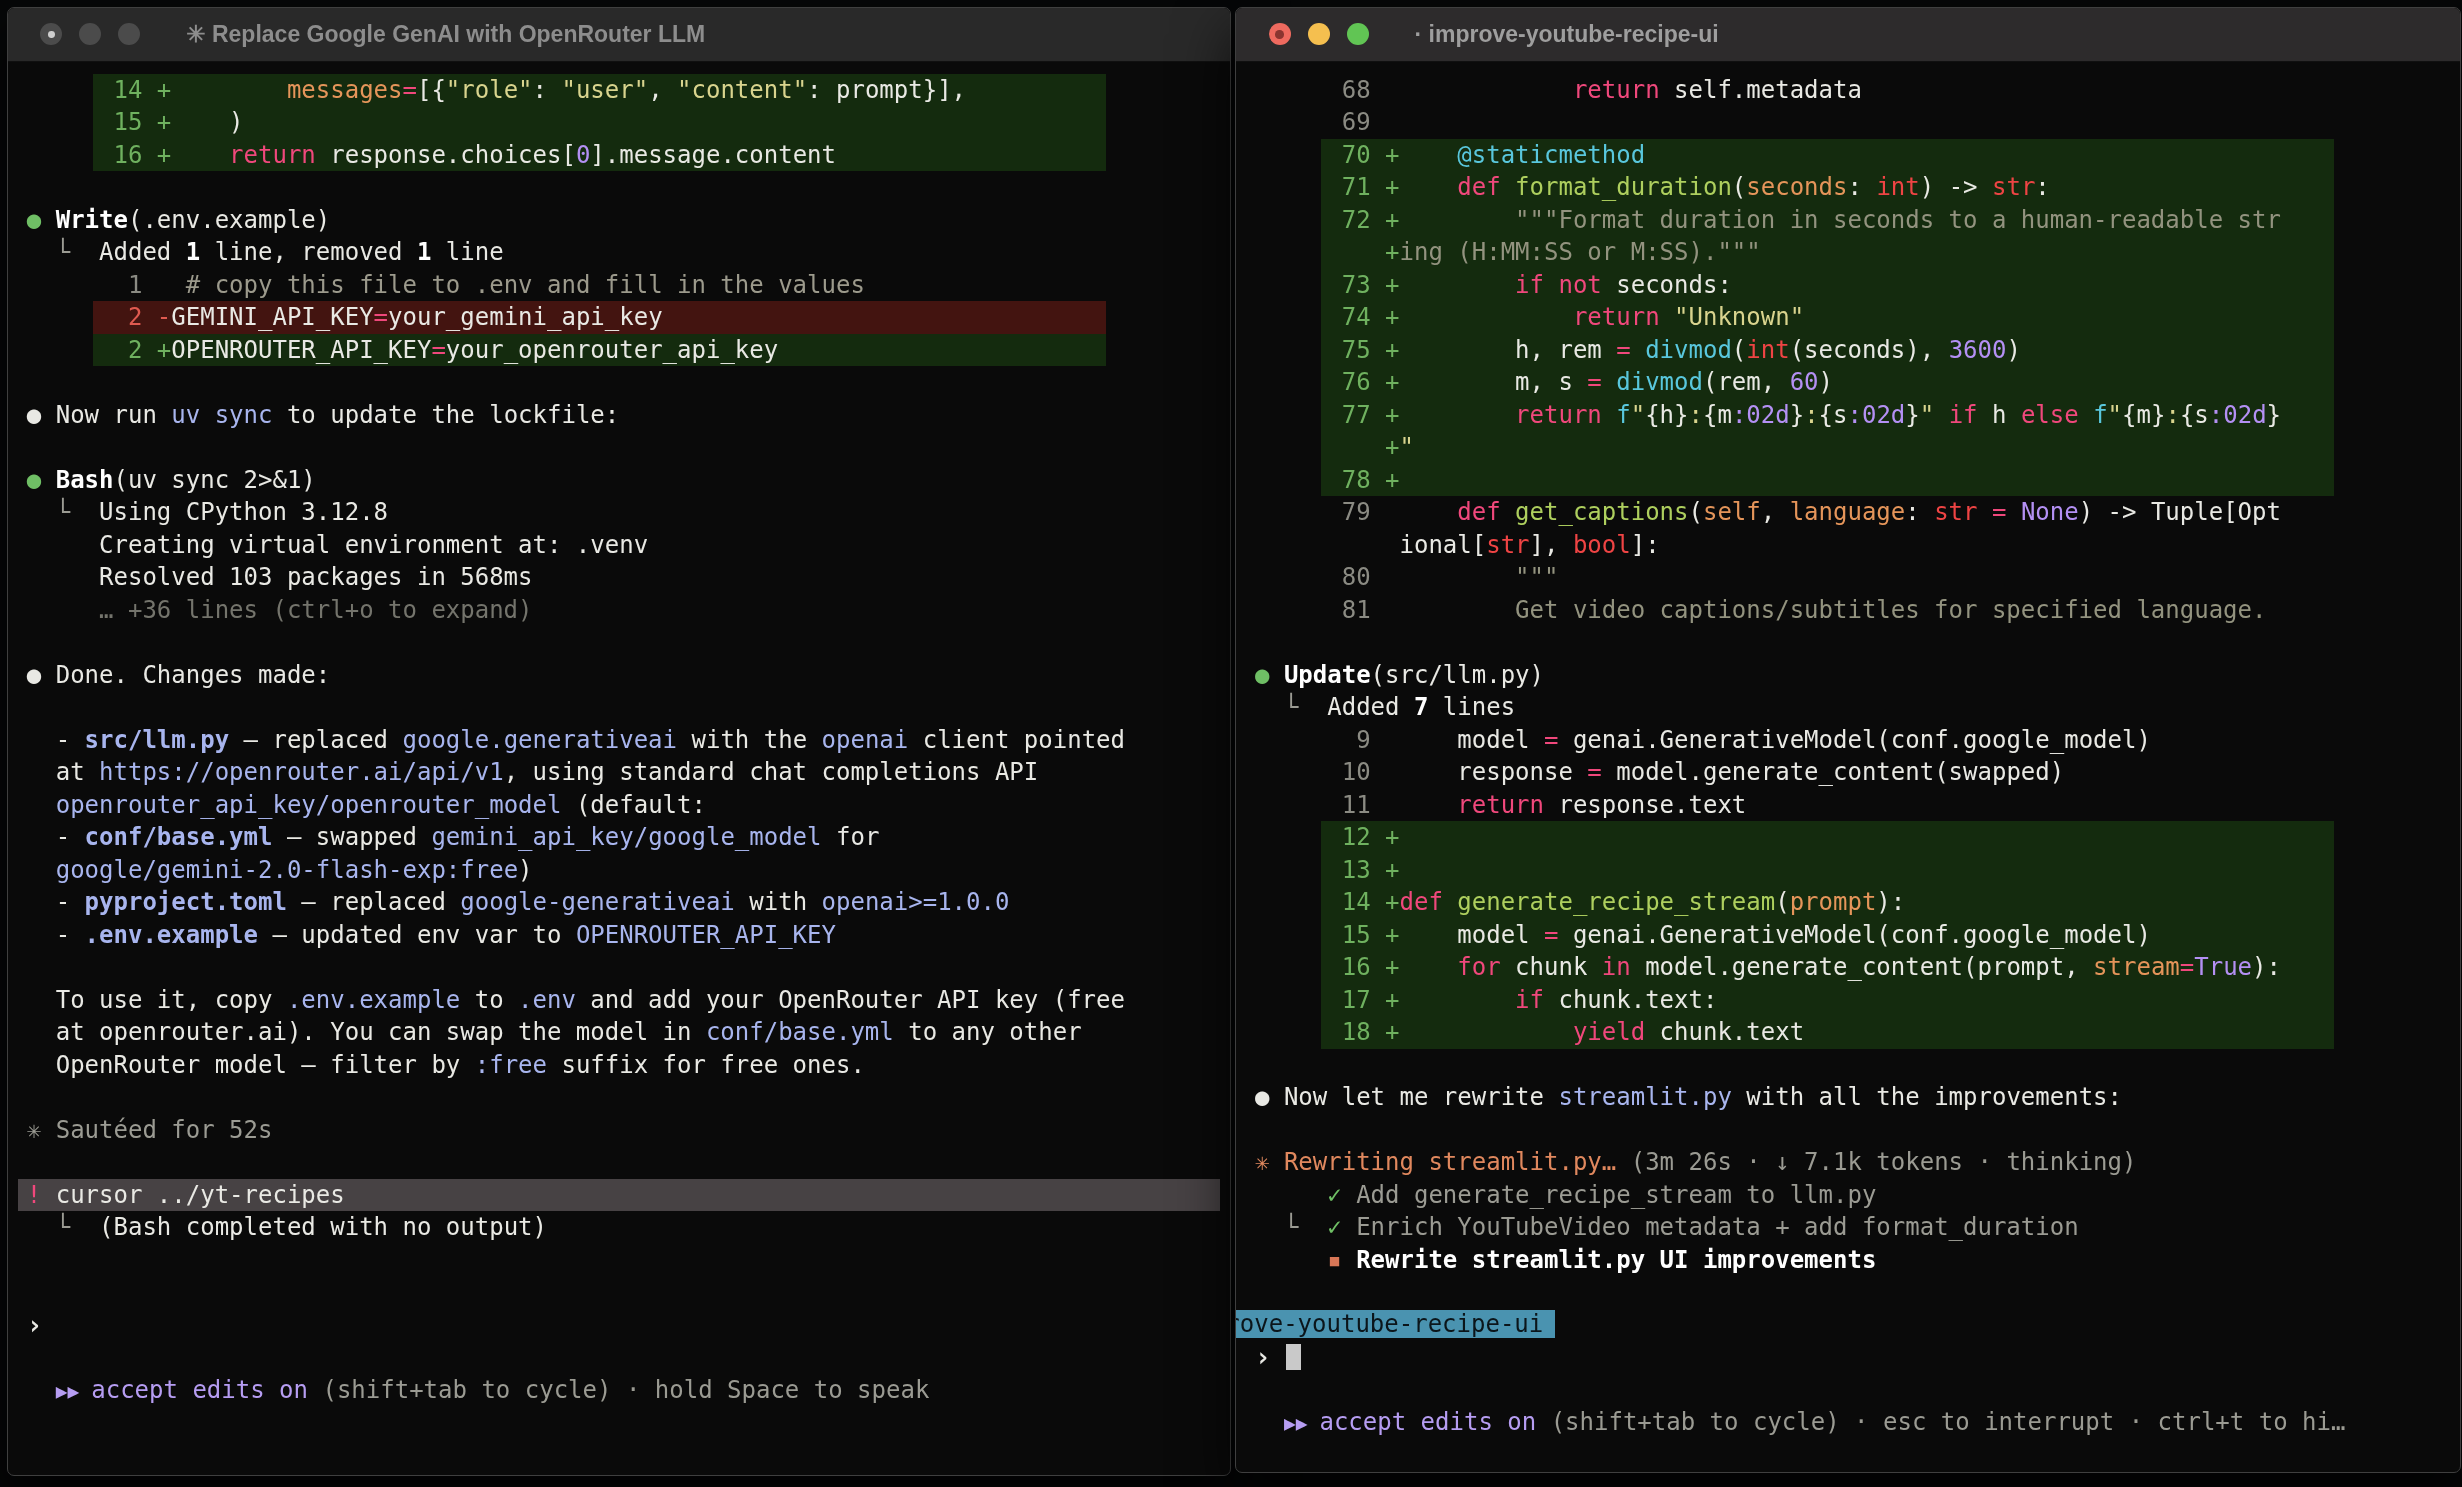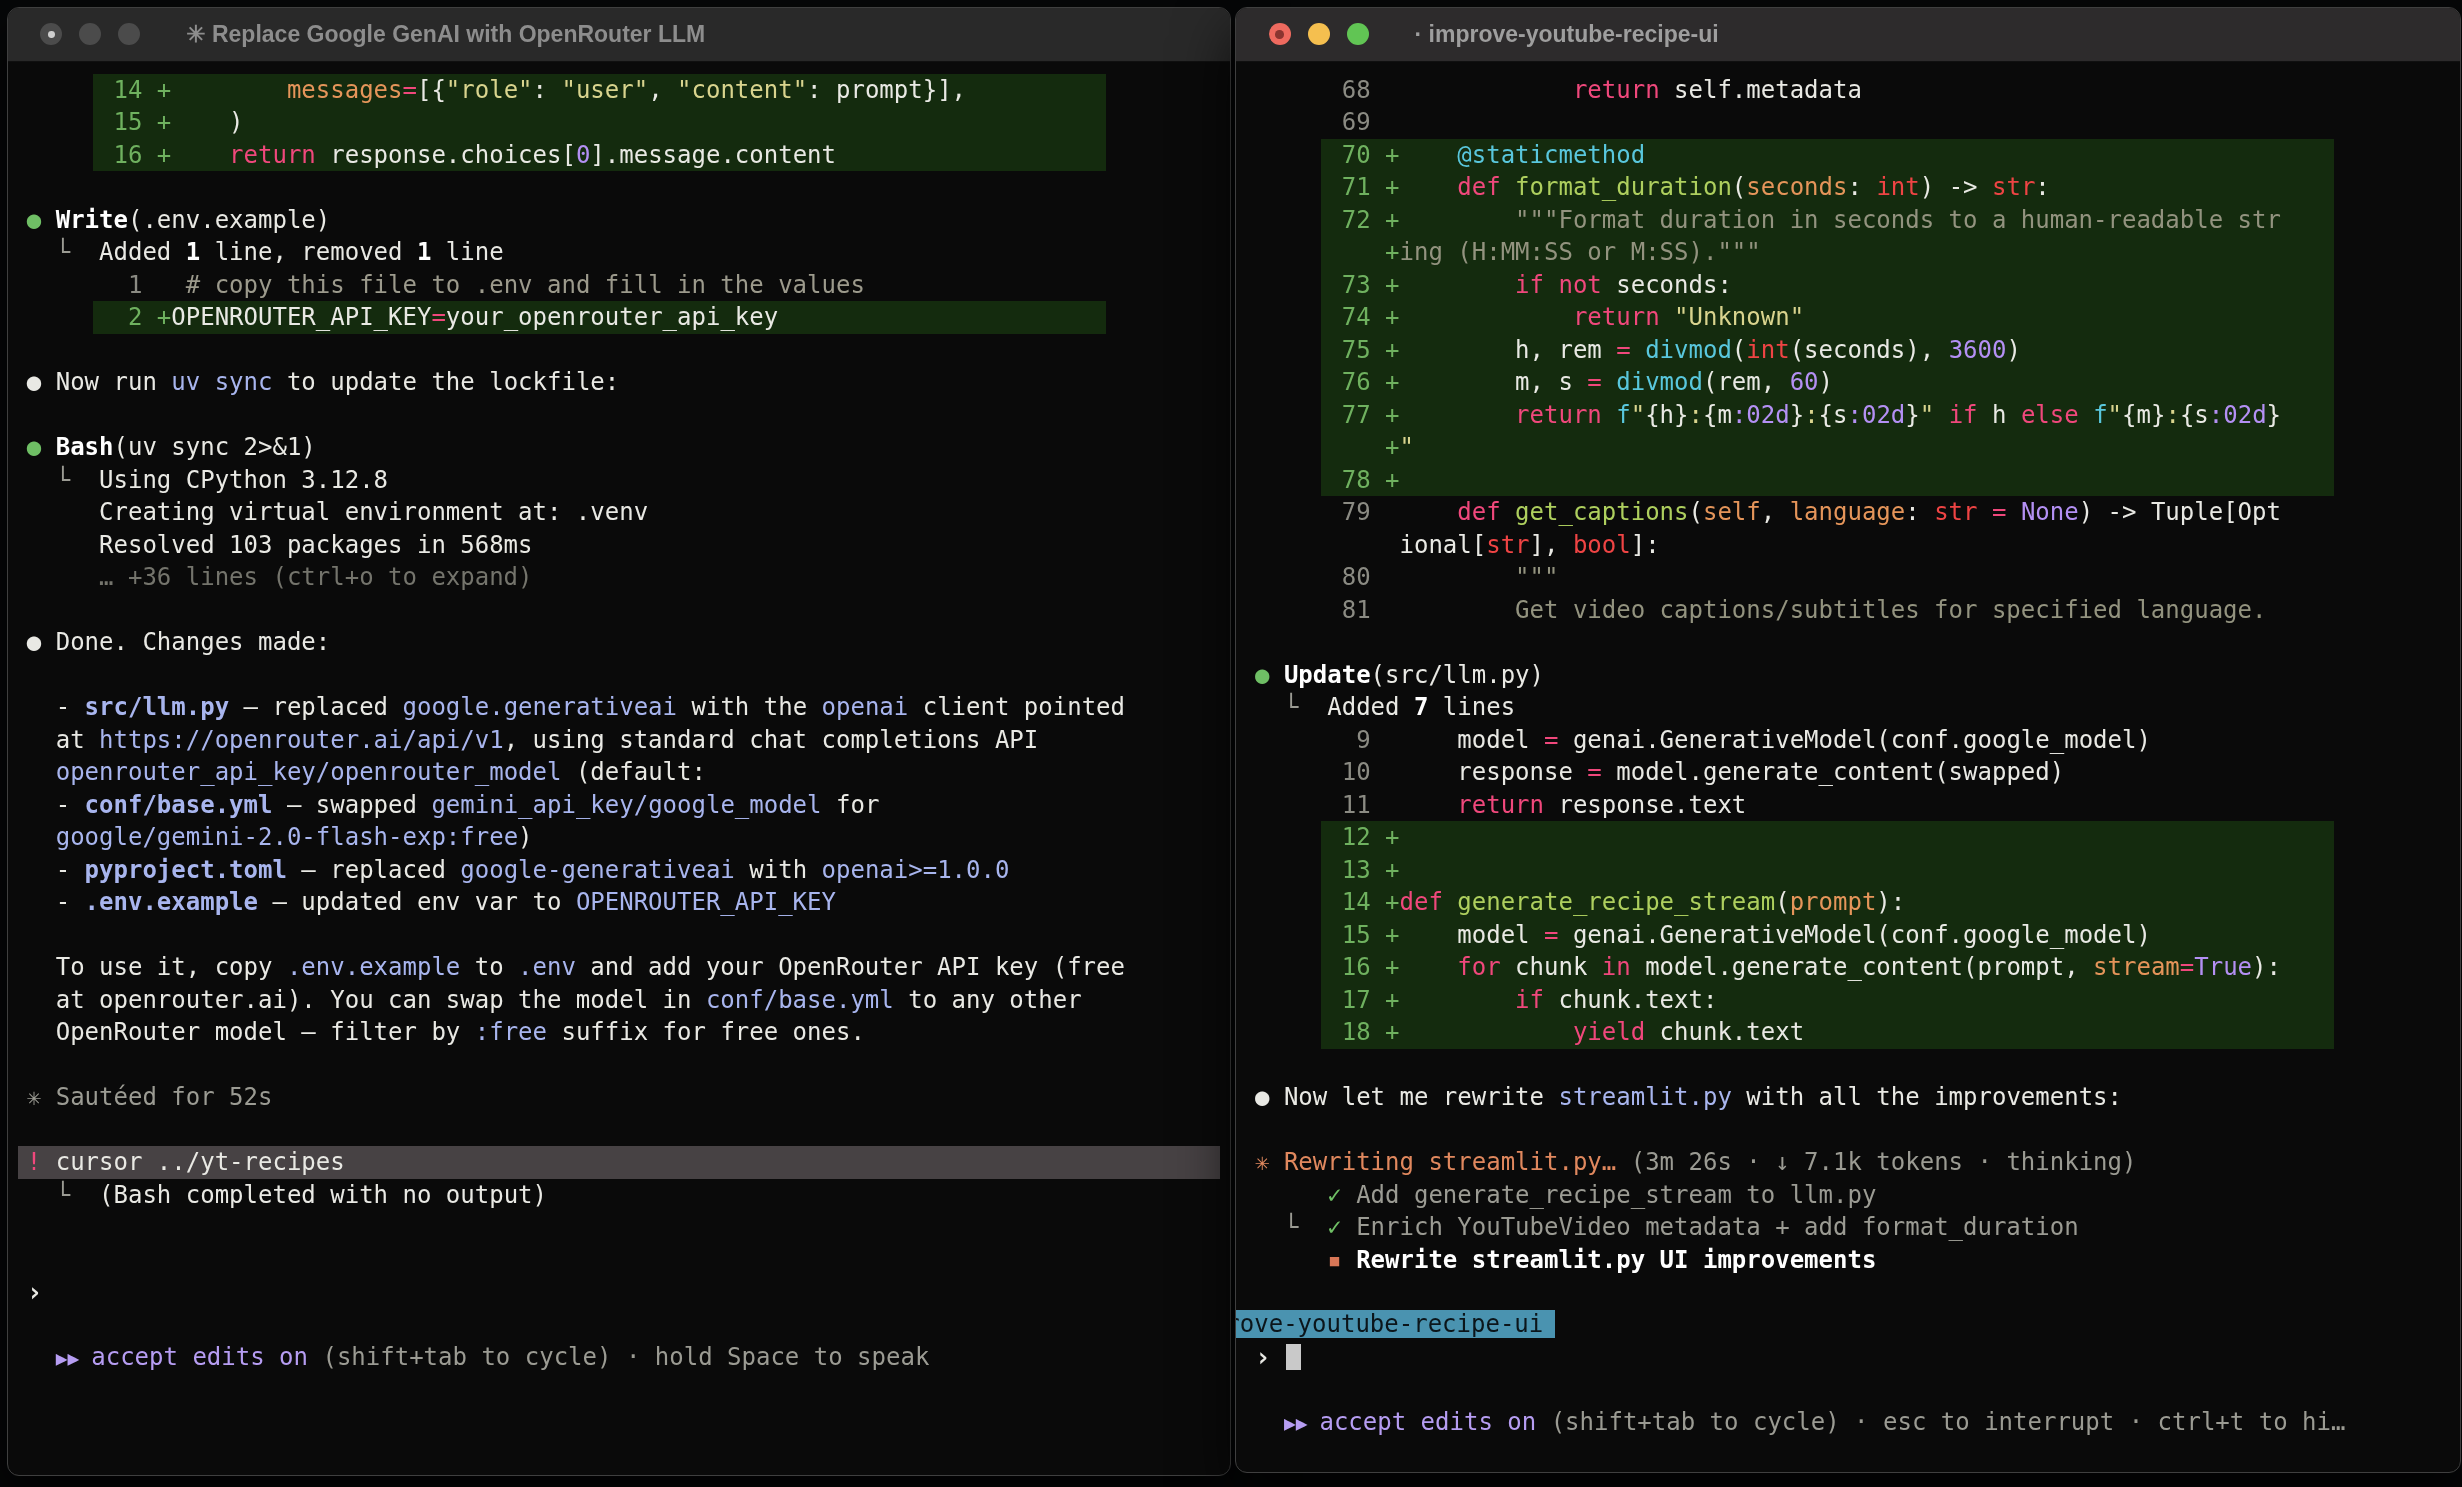--- a/index.html
+++ b/index.html
@@ -1,17 +1,17 @@
 <!DOCTYPE html>
 <html style="font-size:13.7px"><head>
 <meta charset="utf-8">
 <style>
   html,body{margin:0;padding:0;background:#060708;}
   #desktop{position:relative;width:2462px;height:1488px;background:#060708;overflow:hidden;font-family:"DejaVu Sans Mono",monospace;}
-  .window{position:absolute;background:#0a0a0a;border:0.9px solid #3f3f3f;border-radius:12px;overflow:hidden;box-shadow:0 26px 60px rgba(0,0,0,.78);}
+  .window{position:absolute;background:#0a0a0a;border:0.9px solid #3f3f3f;border-radius:7px;overflow:hidden;box-shadow:0 26px 60px rgba(0,0,0,.78);}
   #win-left{left:6.8px;top:6.8px;width:1222px;height:1467px;}
   #win-right{left:1235px;top:6.8px;width:1224px;height:1464px;}
   .titlebar{height:53px;display:flex;align-items:center;}
   #win-left .titlebar{background:#292929;border-bottom:0.9px solid #101010;}
   #win-right .titlebar{background:#2d2b2c;border-bottom:0.9px solid #101010;}
   .lights{margin-left:32.5px;display:flex;align-items:center;}
   .light{width:22px;height:22px;border-radius:50%;margin-right:17px;position:relative;}
   #win-left .light{background:#4b4b4b;}
   #win-left .light.close::after{content:'';position:absolute;left:7.7px;top:7.7px;width:6.8px;height:6.8px;border-radius:50%;background:#cfcfcf;}
   #win-right .light.close{background:#ee6a5f;}
@@ -73,20 +73,21 @@
       <span class="wtitle">✳ Replace Google GenAI with OpenRouter LLM</span>
     </div>
     <div class="content" id="left-content">
         <div class="row bg-add"><span class="s-lna">      14 </span><span class="s-lna">+</span><span class="s-w">        </span><span class="s-or">messages</span><span class="s-pk">=</span><span class="s-w">[{</span><span class="s-yl">"role"</span><span class="s-w">: </span><span class="s-yl">"user"</span><span class="s-w">, </span><span class="s-yl">"content"</span><span class="s-w">: prompt}],</span></div>
         <div class="row bg-add"><span class="s-lna">      15 </span><span class="s-lna">+</span><span class="s-w">    )</span></div>
         <div class="row bg-add"><span class="s-lna">      16 </span><span class="s-lna">+</span><span class="s-w">    </span><span class="s-pk">return</span><span class="s-w"> response.choices[</span><span class="s-pu">0</span><span class="s-w">].message.content</span></div>
         <div class="row"></div>
         <div class="row"><span class="s-gn">● </span><span class="s-wb">Write</span><span class="s-w">(.env.example)</span></div>
         <div class="row"><span class="s-g">  └  </span><span class="s-w">Added </span><span class="s-wb">1</span><span class="s-w"> line, removed </span><span class="s-wb">1</span><span class="s-w"> line</span></div>
         <div class="row"><span class="s-lnc">       1   </span><span class="s-cm"># copy this file to .env and fill in the values</span></div>
+        <div class="row bg-del"><span class="s-lnd">       2 </span><span class="s-lnd">-</span><span class="s-w">GEMINI_API_KEY</span><span class="s-pk">=</span><span class="s-w">your_gemini_api_key</span></div>
         <div class="row bg-add"><span class="s-lna">       2 </span><span class="s-lna">+</span><span class="s-w">OPENROUTER_API_KEY</span><span class="s-pk">=</span><span class="s-w">your_openrouter_api_key</span></div>
         <div class="row"></div>
         <div class="row"><span class="s-w">● </span><span class="s-w">Now run </span><span class="s-pe">uv sync</span><span class="s-w"> to update the lockfile:</span></div>
         <div class="row"></div>
         <div class="row"><span class="s-gn">● </span><span class="s-wb">Bash</span><span class="s-w">(uv sync 2&gt;&amp;1)</span></div>
         <div class="row"><span class="s-g">  └  </span><span class="s-w">Using CPython 3.12.8</span></div>
         <div class="row"><span class="s-w">     Creating virtual environment at: .venv</span></div>
         <div class="row"><span class="s-w">     Resolved 103 packages in 568ms</span></div>
         <div class="row"><span class="s-dg">     … +36 lines (ctrl+o to expand)</span></div>
         <div class="row"></div>

